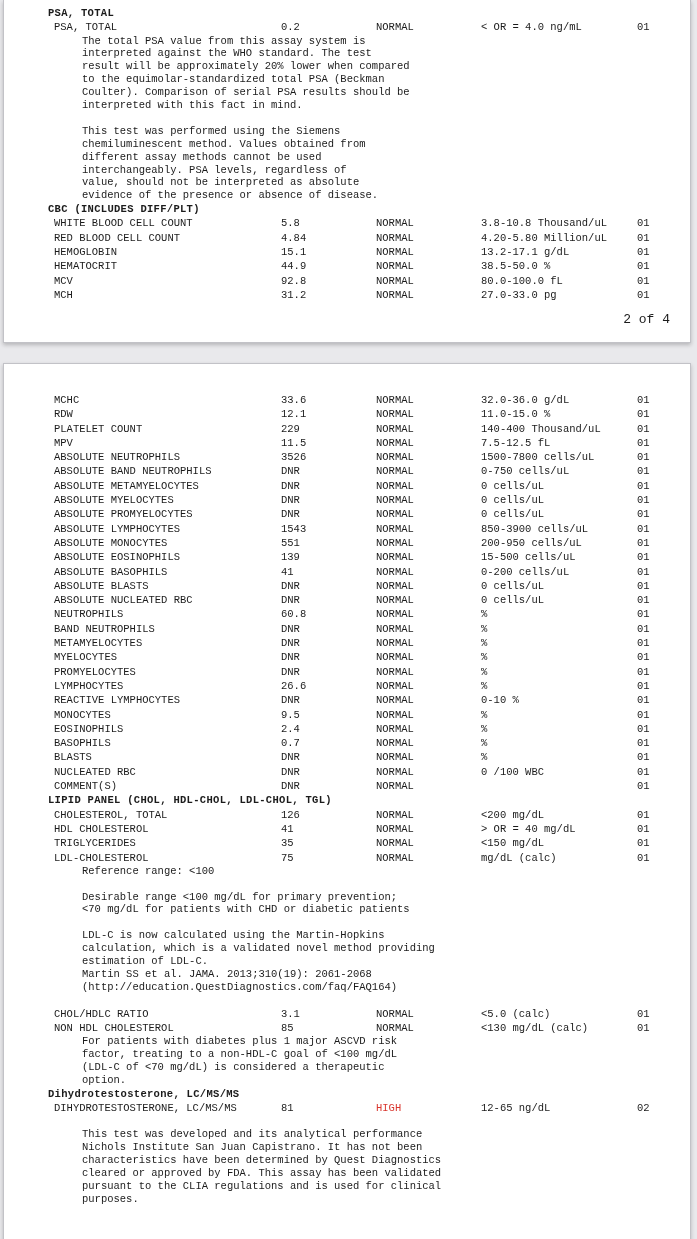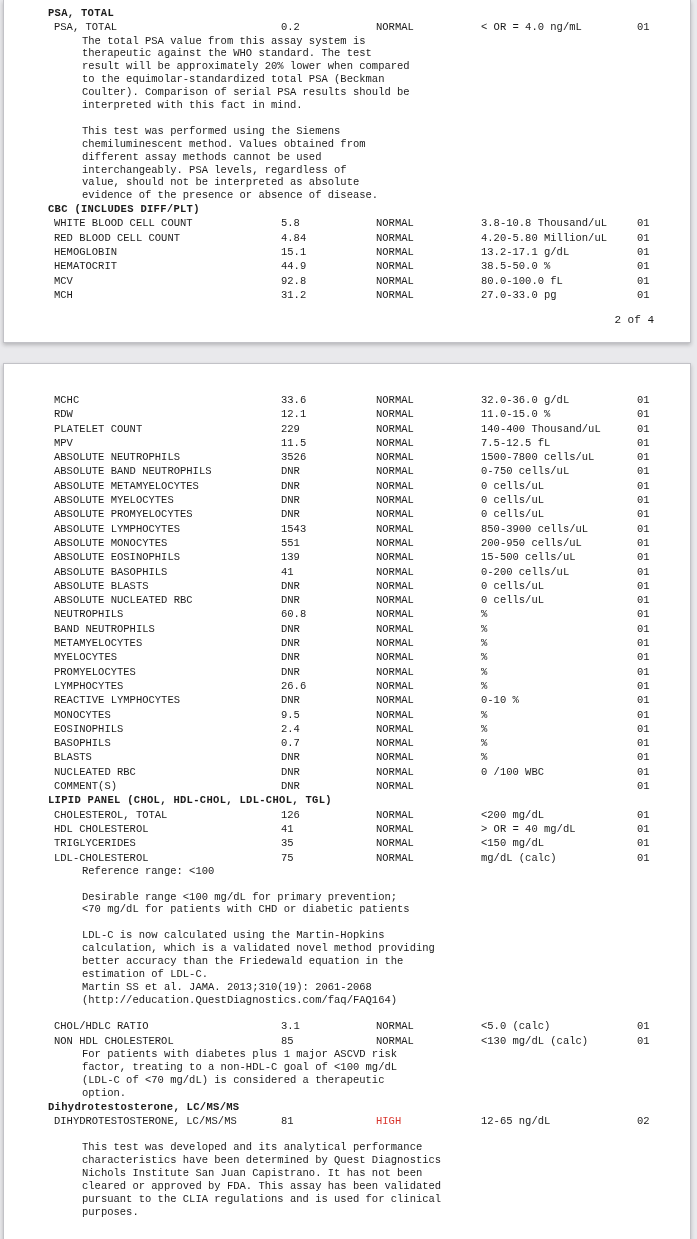--- a/index.html
+++ b/index.html
@@ -28,32 +28,32 @@
   .row-line { height:14.3px; line-height:14.3px; }
   .row-line span { position:absolute; top:0; }
   .col-name  { left:50px; }
   .col-value { left:277px; }
   .col-flag  { left:372px; }
   .col-range { left:477px; }
   .col-lab   { left:633px; }
   .comment-line { height:12.9px; line-height:12.9px; padding-left:63px;margin-left:15px; }
   .page-footer {
     margin-top:12px; height:12.9px; line-height:12.9px;
-    font-size:11px; text-align:right; padding-right:36px; color:#1b1b1b;
+    font-size:13px; text-align:right; padding-right:20px; color:#1b1b1b;
   }
 </style>
 </head>
 <body>
 
 <div class="page page-1">
   <div class="page-content">
       <div class="line section-line">PSA, TOTAL</div>
       <div class="line row-line"><span class="col-name">PSA, TOTAL</span><span class="col-value">0.2</span><span class="col-flag">NORMAL</span><span class="col-range">&lt; OR = 4.0 ng/mL</span><span class="col-lab">01</span></div>
       <div class="line comment-line">The total PSA value from this assay system is</div>
-      <div class="line comment-line">therapeutic against the WHO standard. The test</div>
+      <div class="line comment-line">interpreted against the WHO standard. The test</div>
       <div class="line comment-line">result will be approximately 20% lower when compared</div>
       <div class="line comment-line">to the equimolar-standardized total PSA (Beckman</div>
       <div class="line comment-line">Coulter). Comparison of serial PSA results should be</div>
       <div class="line comment-line">interpreted with this fact in mind.</div>
       <div class="line comment-line"></div>
       <div class="line comment-line">This test was performed using the Siemens</div>
       <div class="line comment-line">chemiluminescent method. Values obtained from</div>
       <div class="line comment-line">different assay methods cannot be used</div>
       <div class="line comment-line">interchangeably. PSA levels, regardless of</div>
       <div class="line comment-line">value, should not be interpreted as absolute</div>
@@ -104,34 +104,33 @@
       <div class="line row-line"><span class="col-name">HDL CHOLESTEROL</span><span class="col-value">41</span><span class="col-flag">NORMAL</span><span class="col-range">&gt; OR = 40 mg/dL</span><span class="col-lab">01</span></div>
       <div class="line row-line"><span class="col-name">TRIGLYCERIDES</span><span class="col-value">35</span><span class="col-flag">NORMAL</span><span class="col-range">&lt;150 mg/dL</span><span class="col-lab">01</span></div>
       <div class="line row-line"><span class="col-name">LDL-CHOLESTEROL</span><span class="col-value">75</span><span class="col-flag">NORMAL</span><span class="col-range">mg/dL (calc)</span><span class="col-lab">01</span></div>
       <div class="line comment-line">Reference range: &lt;100</div>
       <div class="line comment-line"></div>
       <div class="line comment-line">Desirable range &lt;100 mg/dL for primary prevention;</div>
       <div class="line comment-line">&lt;70 mg/dL for patients with CHD or diabetic patients</div>
       <div class="line comment-line"></div>
       <div class="line comment-line">LDL-C is now calculated using the Martin-Hopkins</div>
       <div class="line comment-line">calculation, which is a validated novel method providing</div>
-      <div class="line comment-line">better accuracy than the Friedewald equation in the</div>
       <div class="line comment-line">estimation of LDL-C.</div>
       <div class="line comment-line">Martin SS et al. JAMA. 2013;310(19): 2061-2068</div>
       <div class="line comment-line">(http://education.QuestDiagnostics.com/faq/FAQ164)</div>
       <div class="line comment-line"></div>
       <div class="line row-line"><span class="col-name">CHOL/HDLC RATIO</span><span class="col-value">3.1</span><span class="col-flag">NORMAL</span><span class="col-range">&lt;5.0 (calc)</span><span class="col-lab">01</span></div>
       <div class="line row-line"><span class="col-name">NON HDL CHOLESTEROL</span><span class="col-value">85</span><span class="col-flag">NORMAL</span><span class="col-range">&lt;130 mg/dL (calc)</span><span class="col-lab">01</span></div>
       <div class="line comment-line">For patients with diabetes plus 1 major ASCVD risk</div>
       <div class="line comment-line">factor, treating to a non-HDL-C goal of &lt;100 mg/dL</div>
       <div class="line comment-line">(LDL-C of &lt;70 mg/dL) is considered a therapeutic</div>
       <div class="line comment-line">option.</div>
       <div class="line section-line gap">Dihydrotestosterone, LC/MS/MS</div>
       <div class="line row-line"><span class="col-name">DIHYDROTESTOSTERONE, LC/MS/MS</span><span class="col-value">81</span><span class="col-flag" style="color: rgb(217, 54, 46);">HIGH</span><span class="col-range">12-65 ng/dL</span><span class="col-lab">02</span></div>
       <div class="line comment-line"></div>
       <div class="line comment-line">This test was developed and its analytical performance</div>
+      <div class="line comment-line">Nichols Institute San Juan Capistrano. It has not been</div>
       <div class="line comment-line">characteristics have been determined by Quest Diagnostics</div>
-      <div class="line comment-line">Nichols Institute San Juan Capistrano. It has not been</div>
       <div class="line comment-line">cleared or approved by FDA. This assay has been validated</div>
       <div class="line comment-line">pursuant to the CLIA regulations and is used for clinical</div>
       <div class="line comment-line">purposes.</div>
     </div>
 </div>
 
 </body></html>

